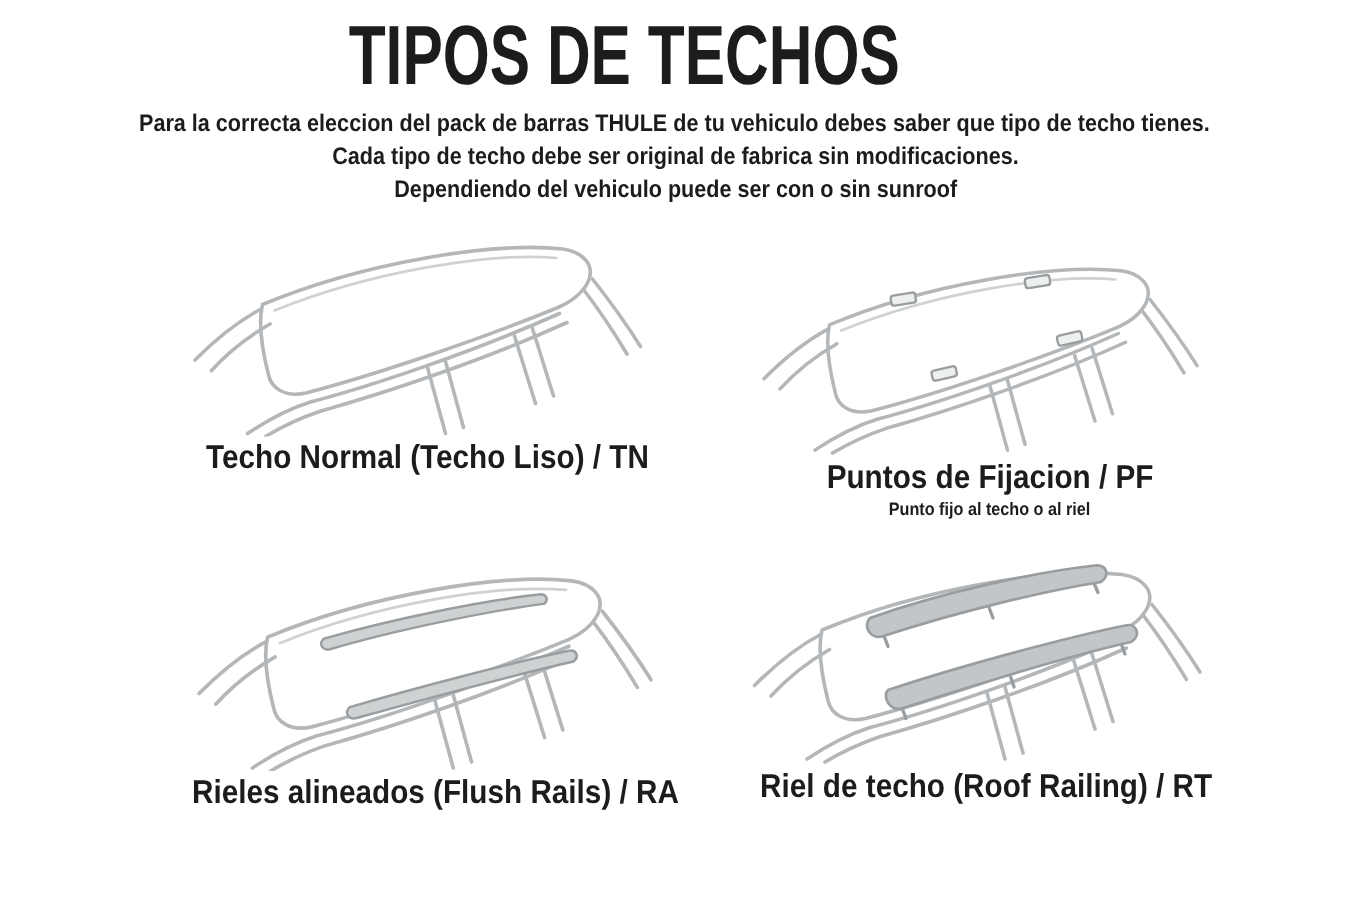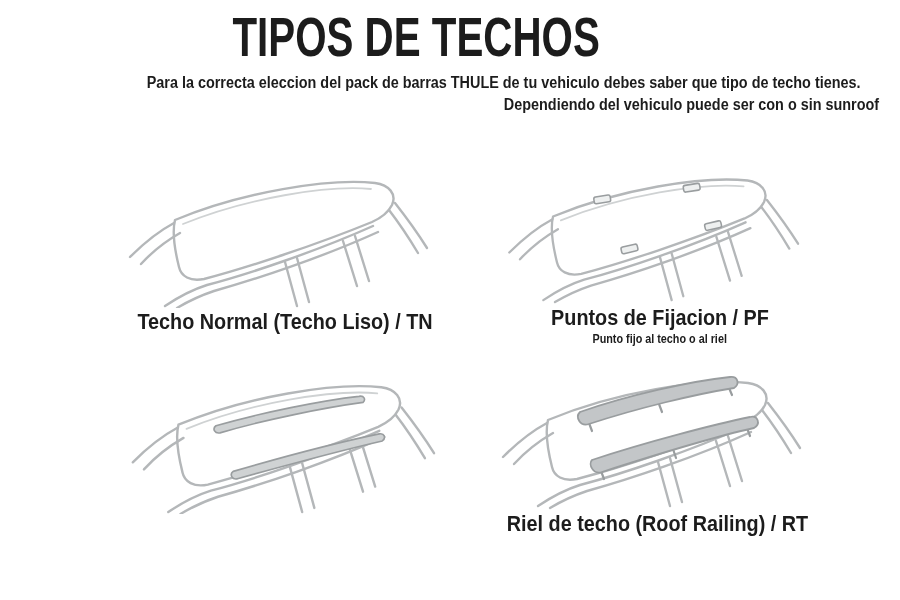--- a/index.html
+++ b/index.html
@@ -17,29 +17,29 @@
     background:var(--bg);color:var(--text);
     font-family:"Liberation Sans",sans-serif;
   }
   .title{
     position:absolute;top:8px;left:0;width:832px;margin:0;
     text-align:center;font-size:56px;font-weight:700;line-height:58px;
   }
   .squeeze-title{display:inline-block;transform:scaleX(0.72);transform-origin:center;white-space:nowrap;}
   .intro{
     position:absolute;top:72px;left:0;width:900px;
-    text-align:right;font-size:16px;font-weight:700;
+    text-align:center;font-size:16px;font-weight:700;
   }
   .intro .line{display:block;line-height:22px;}
   .cond{display:inline-block;transform:scaleX(0.9);transform-origin:center;white-space:nowrap;}
   .cell{position:absolute;text-align:center;}
   .cell svg{display:block;margin:0 auto;}
   .caption{margin:2px 0 0;font-size:22px;font-weight:700;line-height:23px;}
   .subcaption{margin:1px 0 0;font-size:12px;font-weight:700;line-height:18px;}
-  #cell-normal  {left:85px; top:168px;width:400px;}
+  #cell-normal  {left:85px; top:151px;width:400px;}
   #cell-fixpoint{left:465px;top:164px;width:390px;}
   #cell-flush   {left:90px; top:372px;width:400px;}
   #cell-railing {left:460px;top:366px;width:395px;}
   .sketch{stroke:var(--line);stroke-width:2.4;fill:none;stroke-linecap:round;stroke-linejoin:round;}
   .sketch-soft{stroke:var(--line-soft);stroke-width:1.8;fill:none;stroke-linecap:round;}
   .fixpoint{fill:#eef0f0;stroke:var(--rail-stroke);stroke-width:1.6;}
   .flushrail{fill:var(--line-soft);stroke:var(--rail-stroke);stroke-width:1.6;stroke-linejoin:round;}
   .raisedrail{fill:var(--rail-fill);stroke:var(--rail-stroke);stroke-width:1.8;stroke-linejoin:round;}
   .railfoot{stroke:var(--rail-stroke);stroke-width:2.2;fill:none;stroke-linecap:round;}
 </style>
@@ -47,20 +47,21 @@
 <body>
 
 <div>
 
   <h1 class="title">
     <span class="squeeze-title">TIPOS DE TECHOS</span>
   </h1>
 
   <div class="intro">
     <span class="line"><span class="cond">Para la correcta eleccion del pack de barras THULE de tu vehiculo debes saber que tipo de techo tienes.</span></span>
+    <span class="line"><span class="cond">Cada tipo de techo debe ser original de fabrica sin modificaciones.</span></span>
     <span class="line"><span class="cond">Dependiendo del vehiculo puede ser con o sin sunroof</span></span>
   </div>
 
   <section class="cell" id="cell-normal">
     <svg width="380" height="140" viewBox="0 0 360 140">
       <g transform="translate(12,0)">
         <path class="sketch" d="M58,52 C125,24 212,10 258,15 C272,17 280,26 275,37 C271,45 264,50 255,54 C199,77 129,100 87,111 C73,114 64,108 62,99 C58,83 55,64 58,52 Z"></path>
         <path class="sketch-soft" d="M66,56 C130,30 210,17 254,21"></path>
         <path class="sketch" d="M57,55 C42,63 27,75 13,89"></path>
         <path class="sketch" d="M63,65 C49,73 35,84 24,96"></path>
@@ -124,20 +125,23 @@
         <path class="sketch" d="M226,73 L240,118"></path>
         <path class="sketch" d="M238,68 L252,113"></path>
         <path class="sketch" d="M272,42 C282,55 292,70 301,85"></path>
         <path class="sketch" d="M278,35 C289,49 300,64 310,80"></path>
         <g>
           <path class="flushrail" d="M95,53 C140,40 200,28 236,24 C241,23 243,27 240,30 C203,35 143,47 99,60 C94,61 91,56 95,53 Z"></path>
           <path class="flushrail" d="M112,98 C160,84 222,68 256,61 C261,60 263,65 259,68 C224,76 164,92 117,105 C111,107 108,101 112,98 Z"></path>
         </g>
       </g>
     </svg>
+    <p class="caption">
+      <span class="cond">Rieles alineados (Flush Rails) / RA</span>
+    </p>
   </section>
 
   <section class="cell" id="cell-railing">
     <svg width="360" height="144" viewBox="0 0 360 140">
       <g transform="translate(12,0)">
         <path class="sketch" d="M58,52 C125,24 212,10 258,15 C272,17 280,26 275,37 C271,45 264,50 255,54 C199,77 129,100 87,111 C73,114 64,108 62,99 C58,83 55,64 58,52 Z"></path>
         <path class="sketch" d="M57,55 C42,63 27,75 13,89"></path>
         <path class="sketch" d="M63,65 C49,73 35,84 24,96"></path>
         <path class="sketch" d="M256,58 C200,83 132,106 90,117 C74,122 60,130 48,138"></path>
         <path class="sketch" d="M261,64 C206,89 140,111 97,123 C82,128 70,134 60,140"></path>

